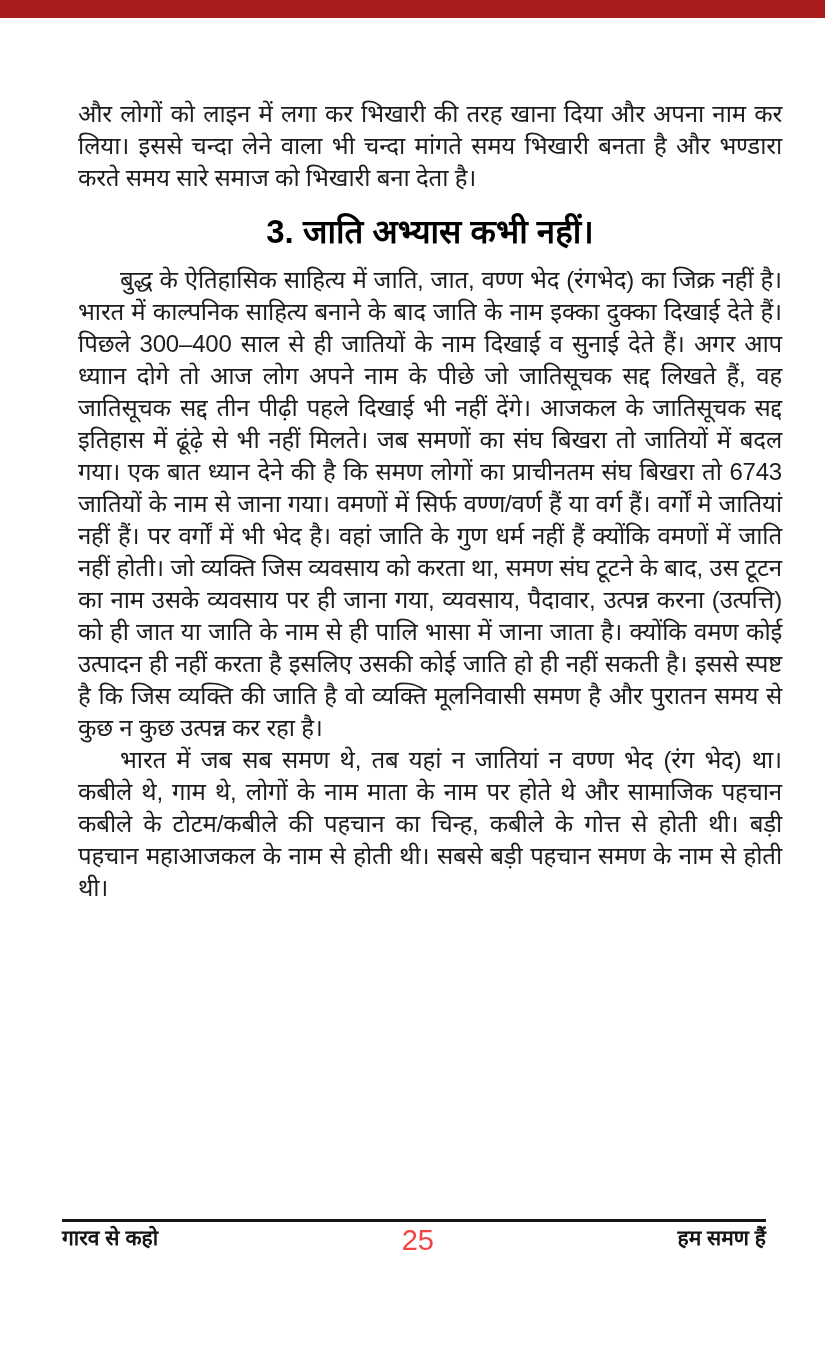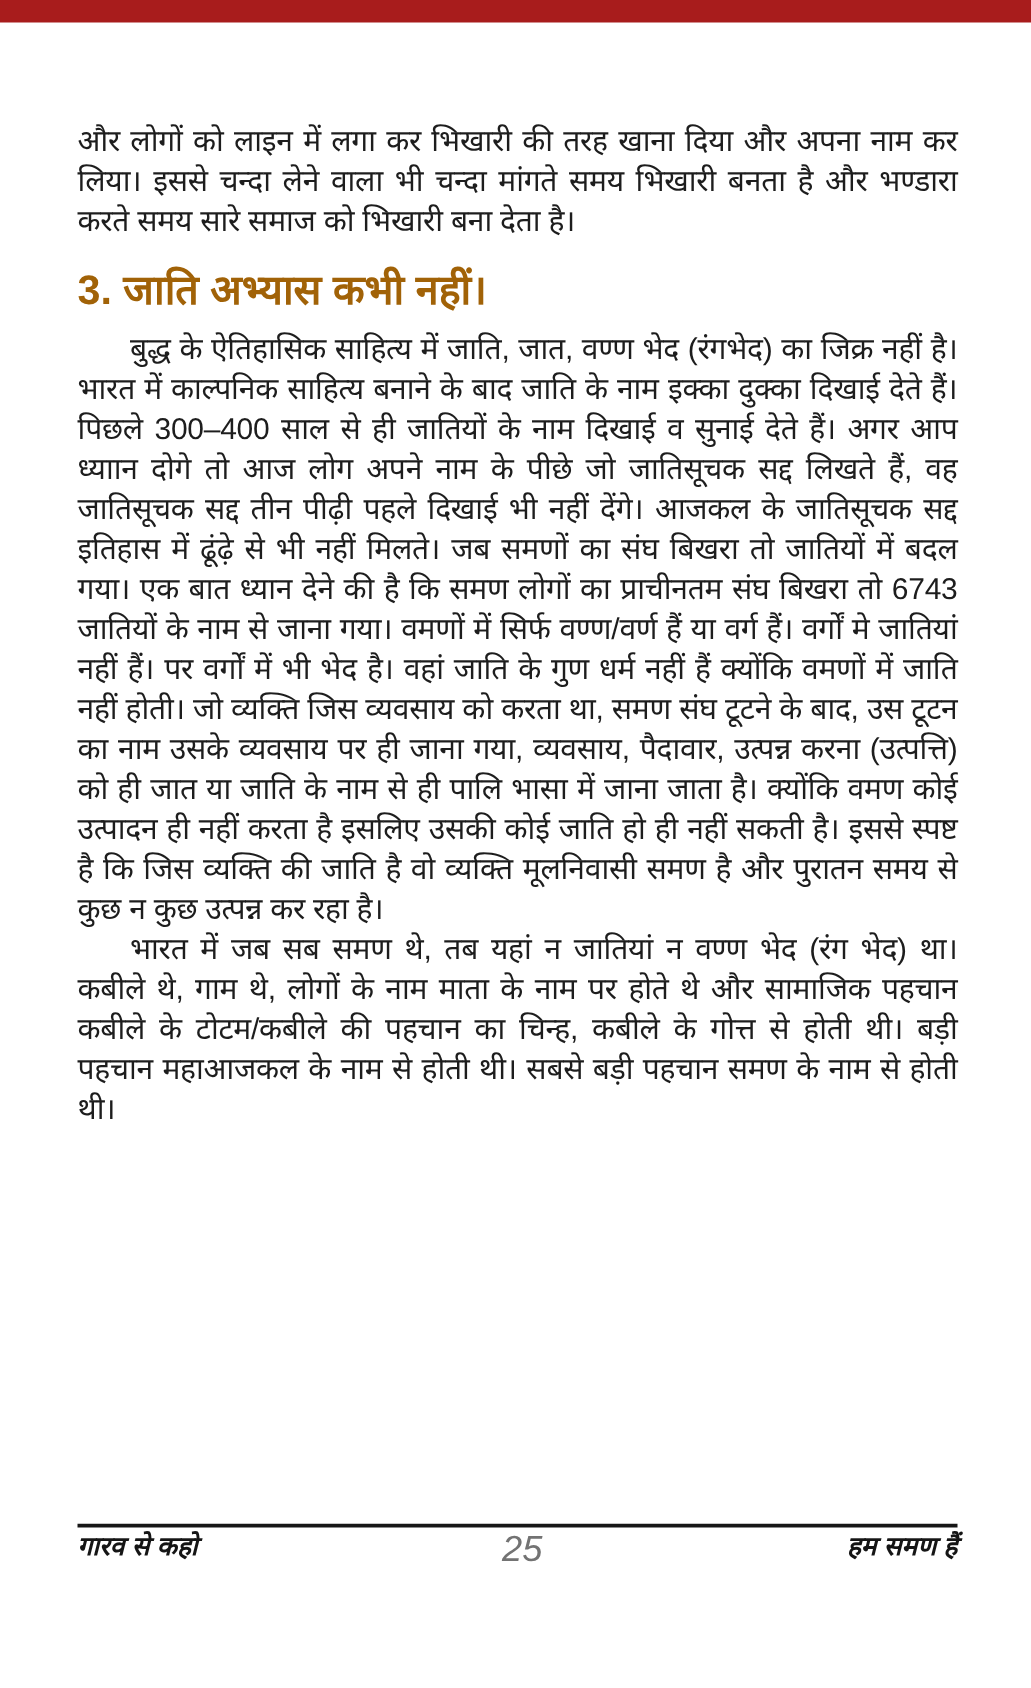--- a/index.html
+++ b/index.html
@@ -15,68 +15,68 @@
   .page { position: absolute; inset: 0; }
   .top-bar {
     position: absolute;
     top: 0; left: 0;
     width: 100%;
     height: 18px;
   }
   .content {
     position: absolute;
     top: 98px;
-    left: 62px;
+    left: 78px;
     width: 704px;
   }
   .para {
     margin: 0;
     font-size: 24px;
     line-height: 32px;
     text-align: justify;
     letter-spacing: -0.2px;
     color: #1d1d1d;
   }
   .para.indent { text-indent: 42px; }
   .heading {
     margin: 16px 0 10px 0;
+    text-align: center;
     font-size: 33px;
     line-height: 44px;
     font-weight: 700;
-    color: #a16207;
+    color: #000000;
     letter-spacing: 0;
   }
   .footer {
     position: absolute;
     left: 62px;
     top: 1219px;
     width: 704px;
   }
   .footer-rule {
     border: none;
     border-top: 3px solid #161616;
     margin: 0 0 1px 0;
   }
   .footer-row {
     display: flex;
     justify-content: space-between;
     align-items: flex-start;
-    font-style: italic;
   }
   .footer-left, .footer-right {
     font-size: 21px;
     font-weight: 700;
     line-height: 30px;
     color: #151515;
   }
   .footer-center {
     font-size: 29px;
     line-height: 34px;
     font-weight: 400;
-    color: #737373;
+    color: #ef4444;
   }
 </style>
 </head>
 <body>
 
 <div class="page">
 
   <div class="top-bar" style="background: rgb(168, 28, 28);"></div>
 
   <main class="content">

